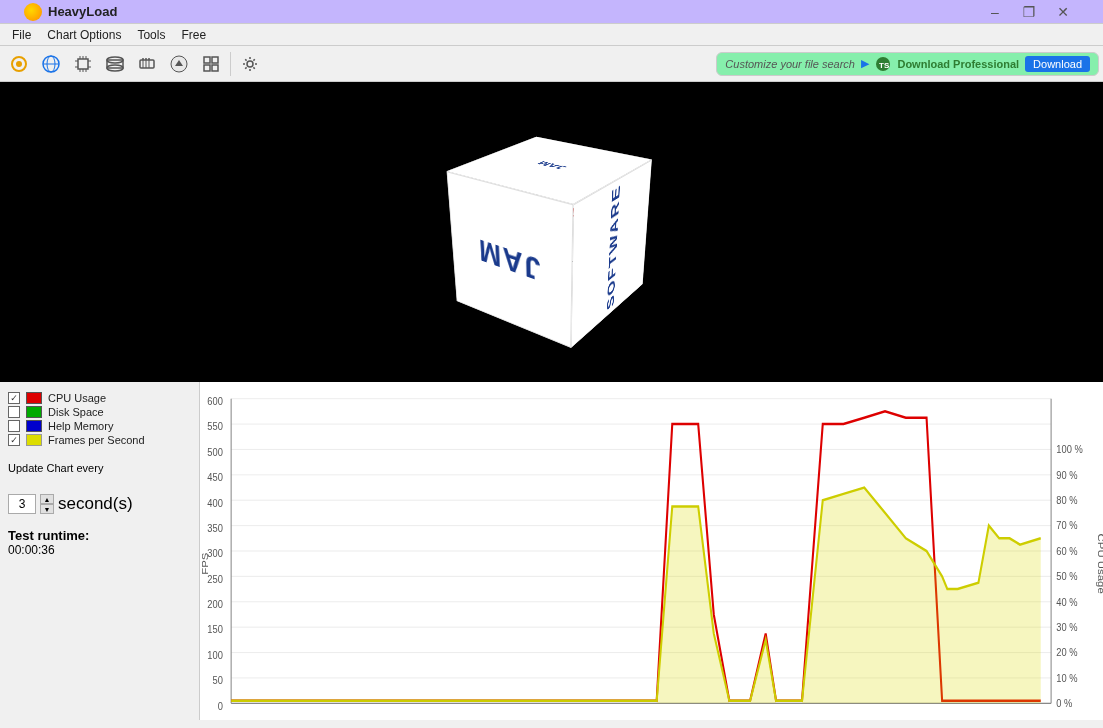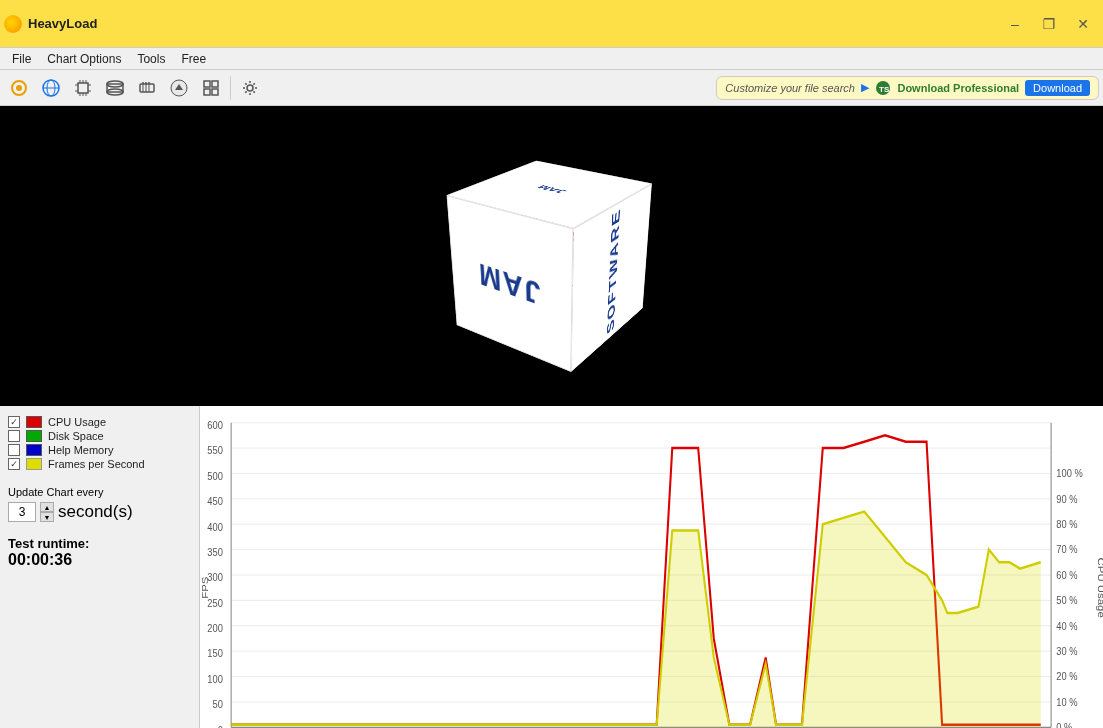--- a/index.html
+++ b/index.html
@@ -1,21 +1,21 @@
 <!DOCTYPE html>
 <html><head>
   <meta charset="utf-8">
   <style>
     * { margin: 0; padding: 0; box-sizing: border-box; }
     body { width: 1103px; height: 728px; font-family: 'Segoe UI', Tahoma, sans-serif; font-size: 12px; background: #f0f0f0; overflow: hidden; }
 
     
     #title-bar {
       display: flex; align-items: center; justify-content: space-between;
-      background: #fde047; height: 48px; padding: 0 4px;
+      background: #c4b5fd; height: 24px; padding: 0 24px;
       border-bottom: 1px solid #ccc;
     }
     #title-left { display: flex; align-items: center; gap: 6px; }
     #title-icon { width: 18px; height: 18px; background: radial-gradient(circle at 40% 40%, #ffd700, #ff8c00); border-radius: 50%; }
     #title-text { font-size: 13px; font-weight: 600; color: #222; }
     #title-controls { display: flex; gap: 2px; }
     .title-btn { width: 32px; height: 28px; border: none; background: transparent; cursor: pointer; font-size: 14px; color: #555; display: flex; align-items: center; justify-content: center; }
 
     
     #menu-bar {
@@ -30,21 +30,21 @@
       background: #f0f0f0; border-bottom: 1px solid #ccc; gap: 2px;
     }
     .toolbar-btn {
       width: 30px; height: 30px; border: 1px solid transparent; background: transparent;
       cursor: pointer; display: flex; align-items: center; justify-content: center;
       font-size: 16px; border-radius: 2px;
     }
     .toolbar-separator { width: 1px; height: 24px; background: #ccc; margin: 0 2px; }
     #toolbar-ad {
       margin-left: auto; display: flex; align-items: center; gap: 6px;
-      background: #fef9c3; border: 1px solid #ccc; padding: 3px 8px; font-size: 11px;
+      background: #86efac; border: 1px solid #ccc; padding: 3px 8px; font-size: 11px;
       color: #333; border-radius: 6px;
     }
     #ad-link { color: #555; font-style: italic; font-size: 11px; }
     #ad-logo { font-size: 11px; font-weight: bold; color: #2e7d32; }
     #ad-download {
       background: #1a73e8; color: white; border: none; padding: 2px 8px;
       border-radius: 3px; font-size: 11px; cursor: pointer;
     }
 
     
@@ -84,30 +84,30 @@
       width: 200px; min-width: 200px; padding: 10px 8px; border-right: 1px solid #ccc;
       background: #f0f0f0; display: flex; flex-direction: column; gap: 4px;
     }
     .legend-item { display: flex; align-items: center; gap: 6px; margin-bottom: 2px; }
     .legend-checkbox { width: 12px; height: 12px; border: 1px solid #666; background: white; display: flex; align-items: center; justify-content: center; font-size: 9px; }
     .legend-checkbox.checked::after { content: '✓'; color: #333; }
     .legend-color { width: 16px; height: 12px; border: 1px solid #555; }
     .legend-label { font-size: 11px; color: #222; }
 
     #update-section { margin-top: 10px; }
-    #update-label { font-size: 11px; margin-bottom: 4px; }
+    #update-label { font-size: 11px; margin-bottom: 20px; }
     #update-input-row { display: flex; align-items: center; gap: 4px; }
     #update-spinner { display: flex; flex-direction: column; }
     .spin-btn { width: 14px; height: 10px; background: #e0e0e0; border: 1px solid #aaa; font-size: 7px; cursor: pointer; display: flex; align-items: center; justify-content: center; line-height: 1; }
     #update-value { width: 28px; height: 20px; border: 1px solid #aaa; text-align: center; font-size: 12px; background: white; }
     #seconds-label { font-size: 17px; }
 
     #runtime-section { margin-top: 10px; }
     #runtime-label { font-size: 13px; font-weight: bold; }
-    #runtime-value { font-size: 16px; font-weight: bold; }
+    #runtime-value { font-size: 12px; font-weight: normal; }
 
     
     #chart-wrapper {
       flex: 1; position: relative; background: white; padding: 4px 0;
     }
     #chart-svg { width: 100%; height: 100%; }
 
     #main-content {
       display: flex; flex-direction: column; height: calc(728px - 32px - 22px - 36px);
     }

